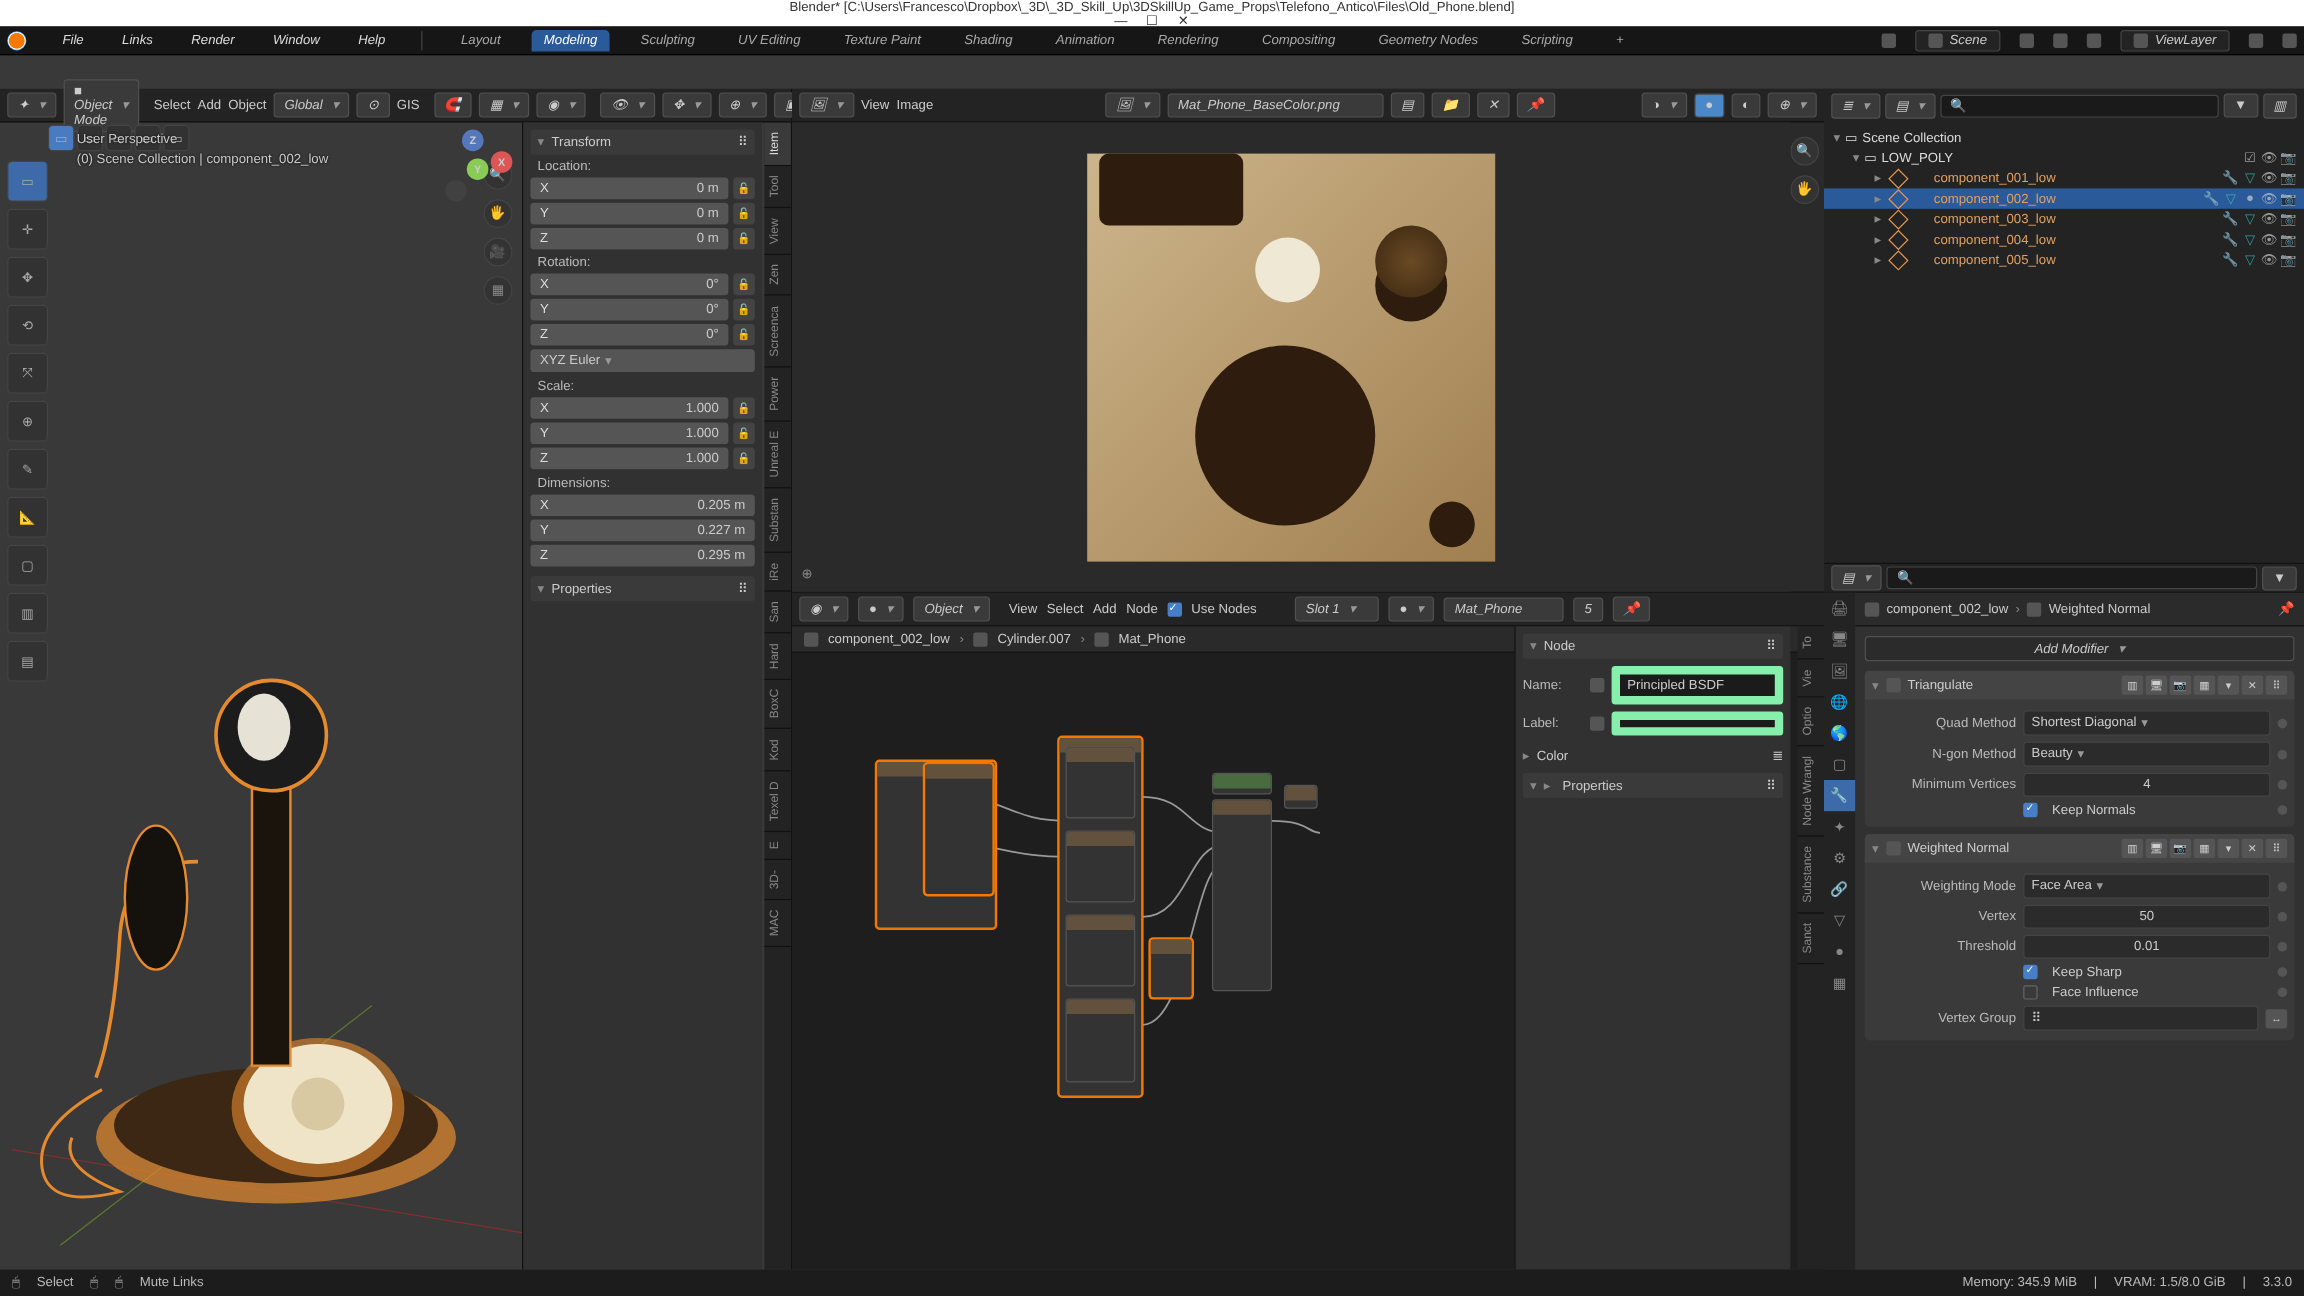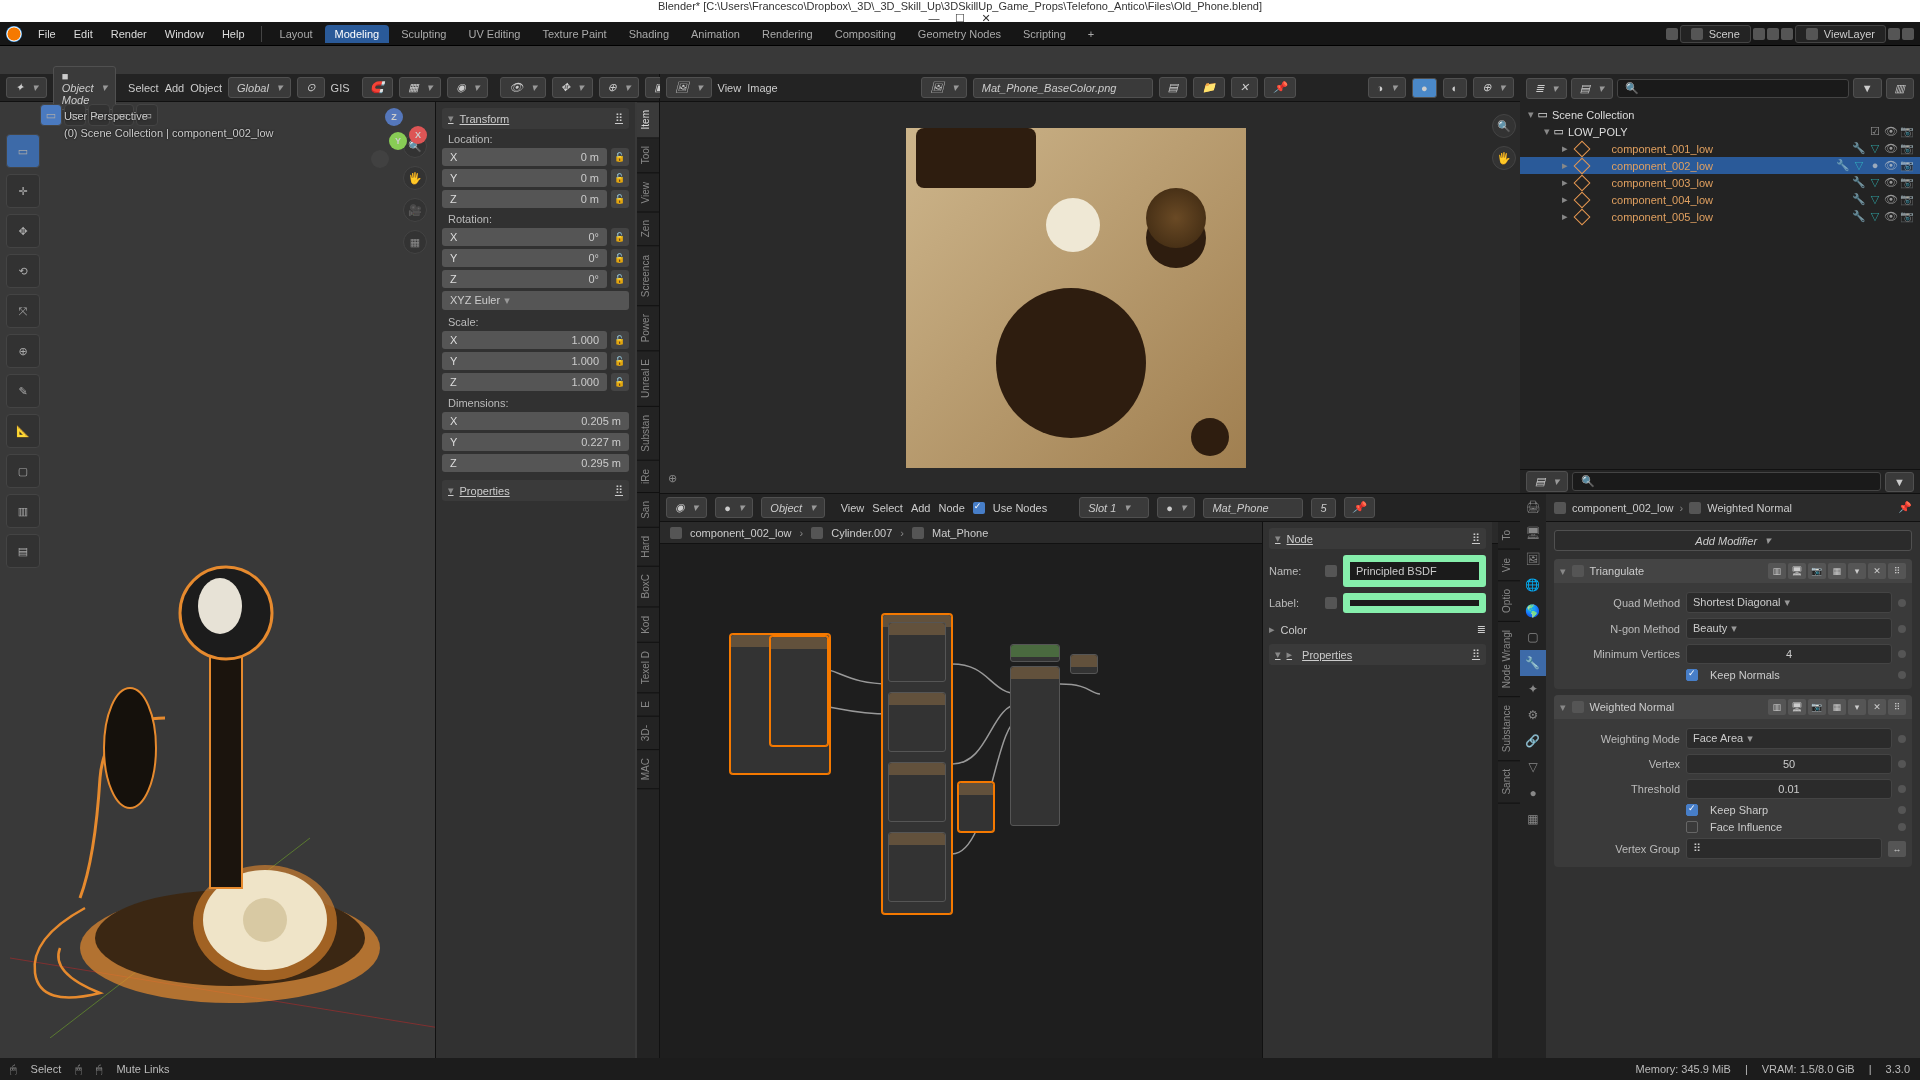--- a/index.html
+++ b/index.html
@@ -6,21 +6,21 @@
 body { background:#393939; width:1920px; height:1080px; overflow:hidden; position:relative; }
 
 
 .titlebar { height:22px; background:#fff; display:flex; align-items:center; padding:0 6px;flex-direction:column; }
 .titlebar .app-icon { width:14px; height:14px; background:linear-gradient(135deg,#f57900,#6aa6f7); border-radius:3px; margin-right:6px; }
 .titlebar .title { color:#333; font-size:11px; flex:1; }
 .titlebar .win-btns { display:flex; gap:14px; }
 .titlebar .win-btn { width:12px; height:12px; color:#333; text-align:center; line-height:12px; }
 
 
-.menu-bar { height:24px; background:#161616; display:flex; align-items:center; gap:2px; padding:0 6px; border-bottom:1px solid #000; }
+.menu-bar { height:24px; background:#161616; display:flex; align-items:center; gap:16px; padding:0 6px; border-bottom:1px solid #000;font-style:italic; }
 .menu-bar .blender-logo { width:16px; height:16px; background:radial-gradient(circle,#f57900 55%,#fff 60%,#4aa3f0 70%); border-radius:50%; margin-right:6px; }
 .menu-bar .menu-item { padding:2px 8px; color:#ddd; }
 .menu-bar .sep { width:1px; height:16px; background:#444; margin:0 6px; }
 .menu-bar .tab { padding:3px 10px; color:#aaa; border-radius:4px 4px 0 0; }
 .menu-bar .tab.active { background:#2a5a99; color:#fff; }
 .menu-bar .spacer { flex:1; }
 .menu-bar .header-field { background:#232323; border:1px solid #444; border-radius:3px; padding:2px 10px; display:flex; align-items:center; gap:6px; }
 .icon-dot { width:12px; height:12px; border-radius:2px; background:#555; display:inline-block; }
 
 
@@ -46,21 +46,21 @@
 
 .vp-toolbar { position:absolute; top:32px; left:6px; width:34px; display:flex; flex-direction:column; gap:6px; }
 .vp-tool { width:34px; height:34px; background:#323232; border:1px solid #444; border-radius:4px; display:flex; align-items:center; justify-content:center; color:#aaa; }
 .vp-tool.active { background:#3d6aa8; }
 .orient-gizmo { position:absolute; top:34px; right:230px; width:62px; height:62px; }
 .orient-gizmo .axis { position:absolute; width:18px; height:18px; border-radius:50%; font-weight:bold; font-size:9px; display:flex; align-items:center; justify-content:center; }
 .info-overlay { position:absolute; top:34px; left:64px; color:#ddd; text-shadow:0 0 2px #000; line-height:1.5; }
 
 
 .n-panel { position:absolute; top:28px; right:24px; width:200px; background:#313131; border-left:1px solid #111; padding:6px; bottom:0; overflow:hidden; }
-.panel-header { display:flex; align-items:center; gap:6px; background:#3a3a3a; padding:4px 6px; border-radius:3px;text-decoration:underline; }
+.panel-header { display:flex; align-items:center; gap:6px; background:#3a3a3a; padding:4px 6px; border-radius:3px; }
 .panel-header::before { content:"▾"; color:#888; }
 .prop-row { display:flex; align-items:center; margin-top:3px; gap:4px; }
 .prop-label { width:74px; text-align:left; color:#bbb; padding-left:6px; }
 .num-field { flex:1; background:#555; border-radius:3px; padding:3px 8px; text-align:center; color:#ddd; display:flex; justify-content:space-between; }
 .num-field .ax { color:#ddd; }
 .lock { width:18px; height:18px; background:#444; border-radius:3px; text-align:center; color:#888; font-size:9px; line-height:18px; }
 
 .side-tabs { position:absolute; top:28px; right:0; width:22px; bottom:0; background:#232323; display:flex; flex-direction:column; }
 .side-tab { writing-mode:vertical-rl; transform:rotate(180deg); padding:8px 3px; color:#888; font-size:10px; border-top:1px solid #111; text-align:center; }
 .side-tab.active { background:#3a3a3a; color:#ddd; }
@@ -141,21 +141,21 @@
   <div class="win-btns">
     <span class="win-btn">—</span>
     <span class="win-btn">☐</span>
     <span class="win-btn">✕</span>
   </div>
 </div>
 
 <div class="menu-bar">
   <span class="blender-logo"></span>
   <span class="menu-item">File</span>
-  <span class="menu-item">Edit</span>
+  <span class="menu-item">Links</span>
   <span class="menu-item">Render</span>
   <span class="menu-item">Window</span>
   <span class="menu-item">Help</span>
   <span class="sep"></span>
   <span class="tab">Layout</span>
   <span class="tab active">Modeling</span>
   <span class="tab">Sculpting</span>
   <span class="tab">UV Editing</span>
   <span class="tab">Texture Paint</span>
   <span class="tab">Shading</span>

